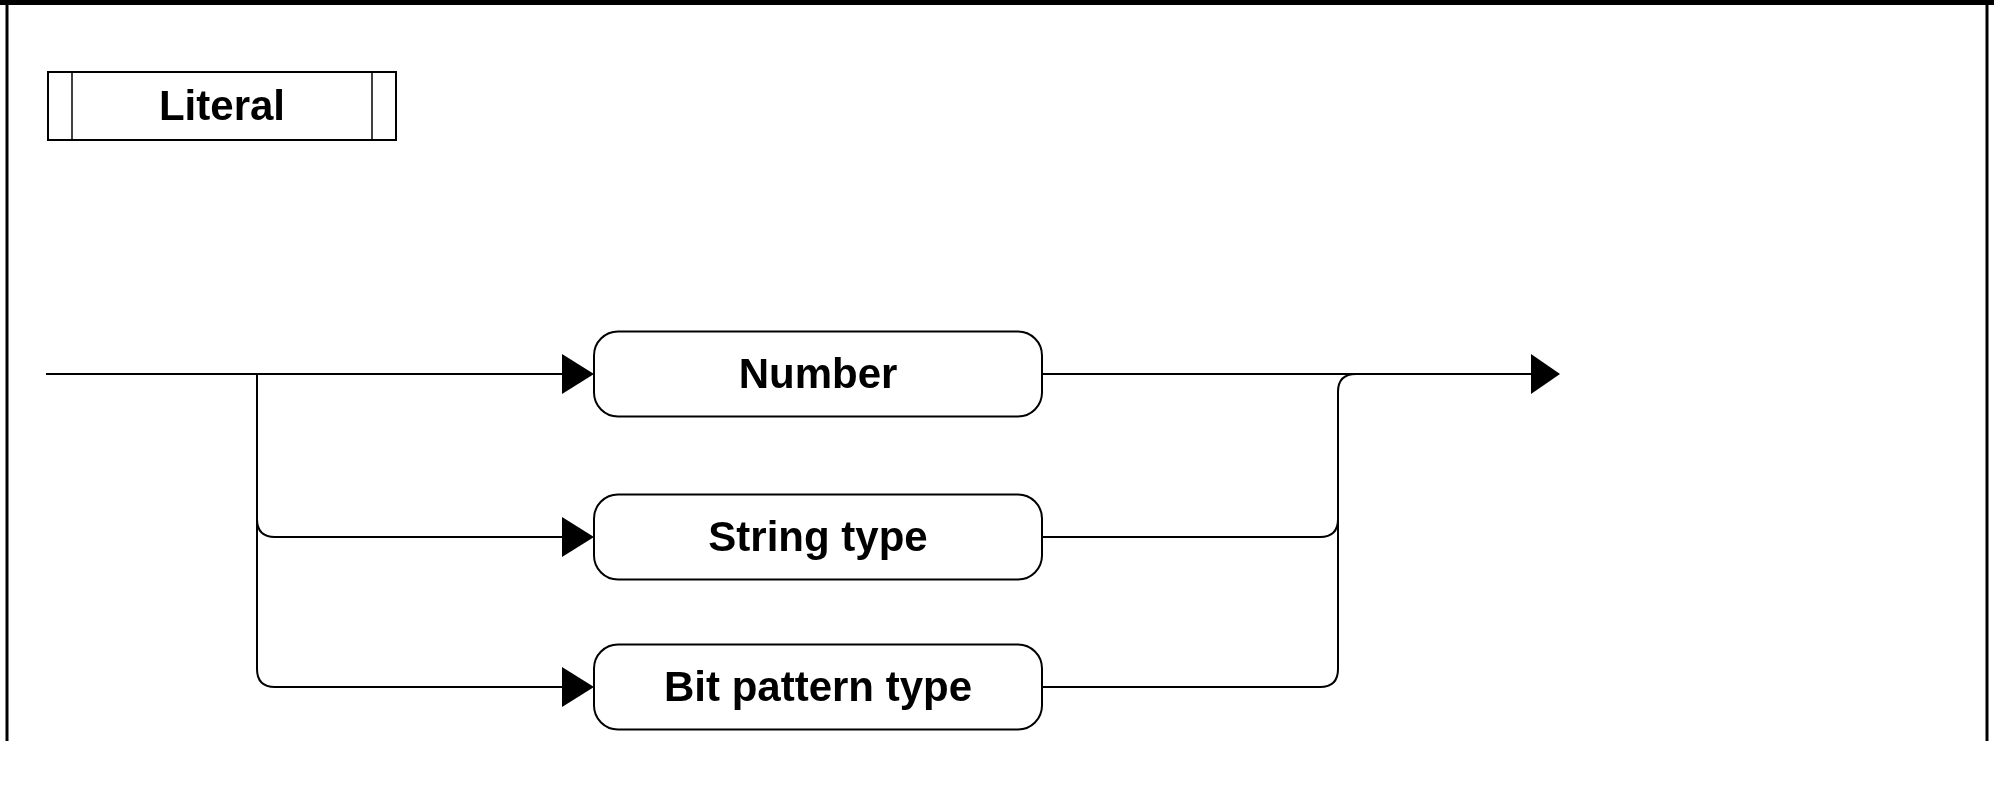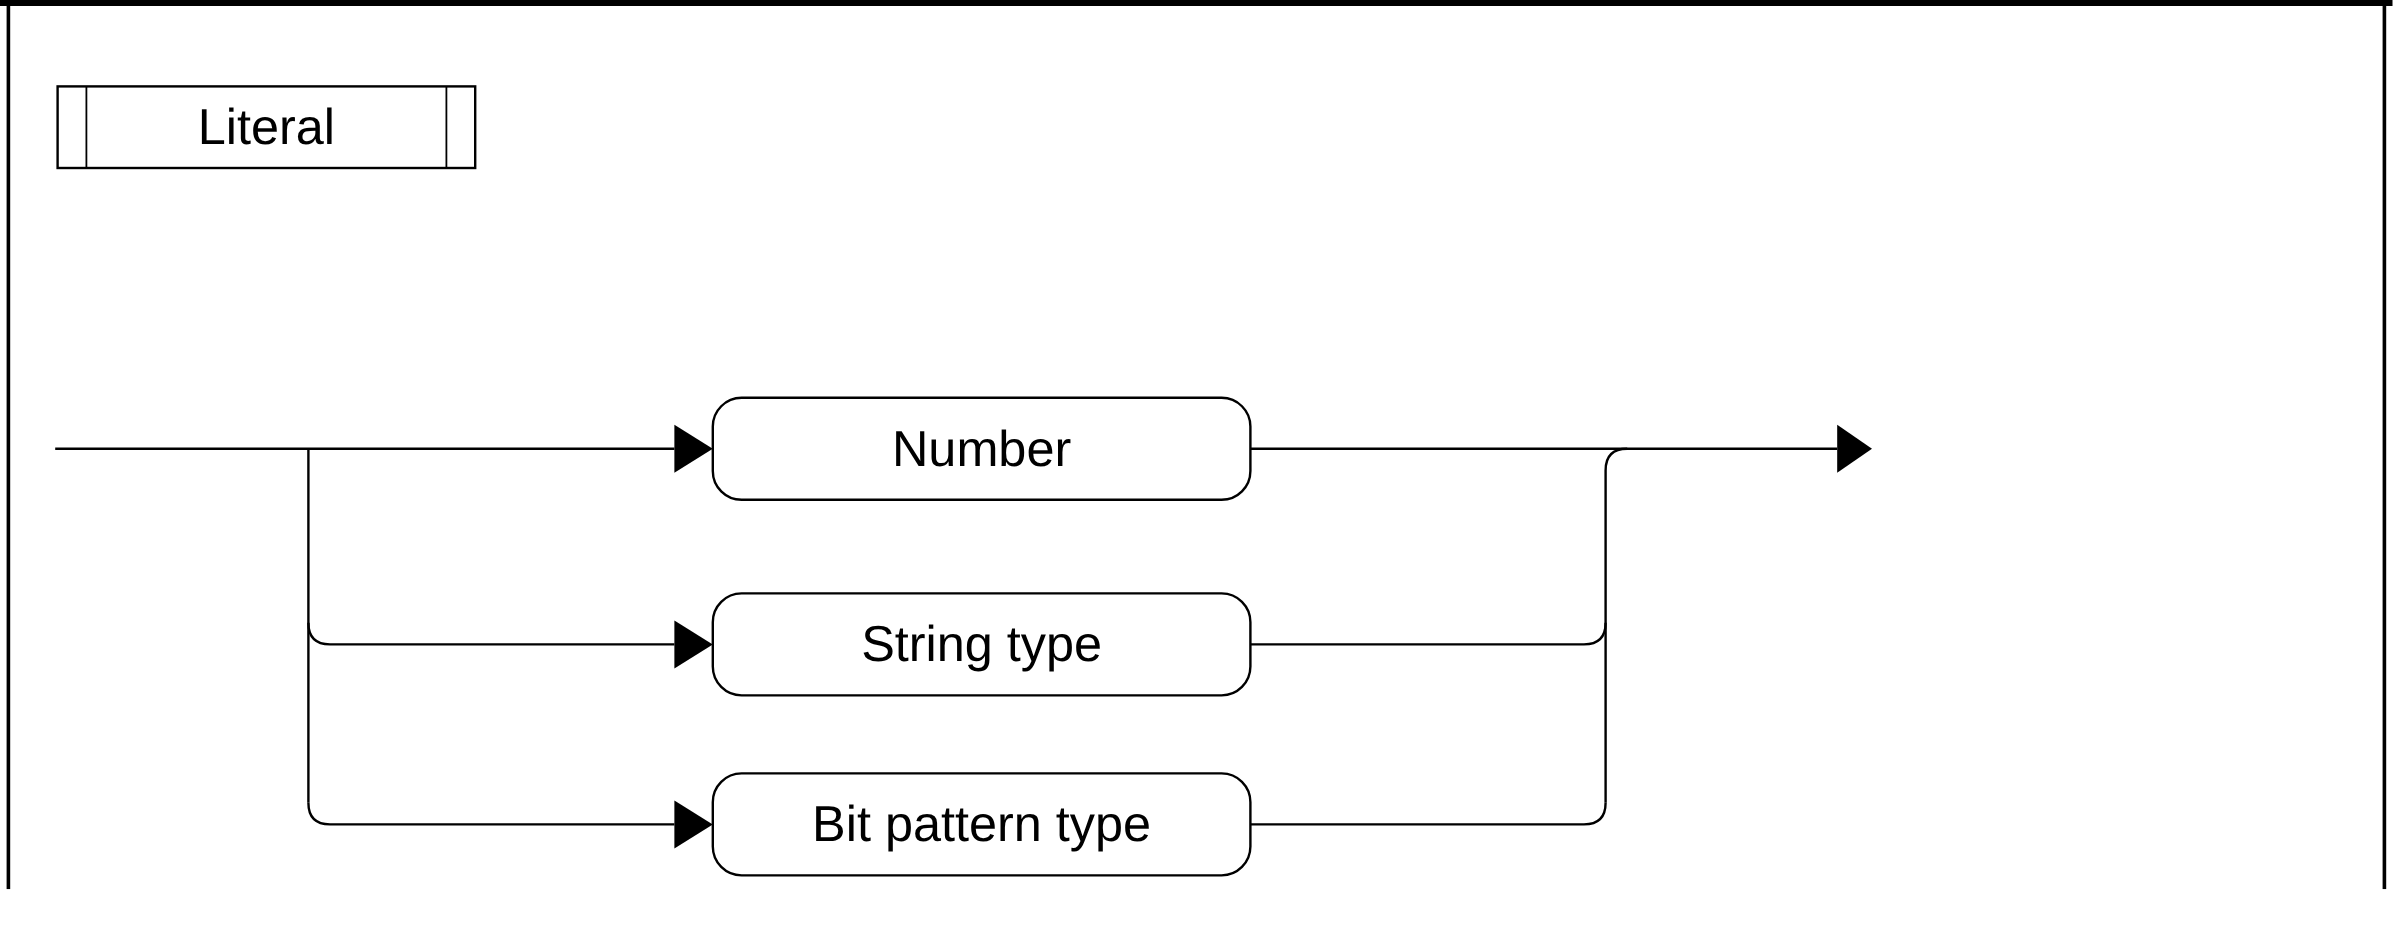--- a/index.html
+++ b/index.html
@@ -7,20 +7,21 @@
     padding: 0;
     background: #ffffff;
   }
   .frame {
     position: relative;
     width: 1994px;
     height: 741px;
     background: #ffffff;
     overflow: hidden;
     font-family: "Liberation Sans", sans-serif;
+    font-weight: bold;
   }
   svg.diagram {
     position: absolute;
     top: 0;
     left: 0;
     width: 1994px;
     height: 791px;
     display: block;
   }
   .rail {

